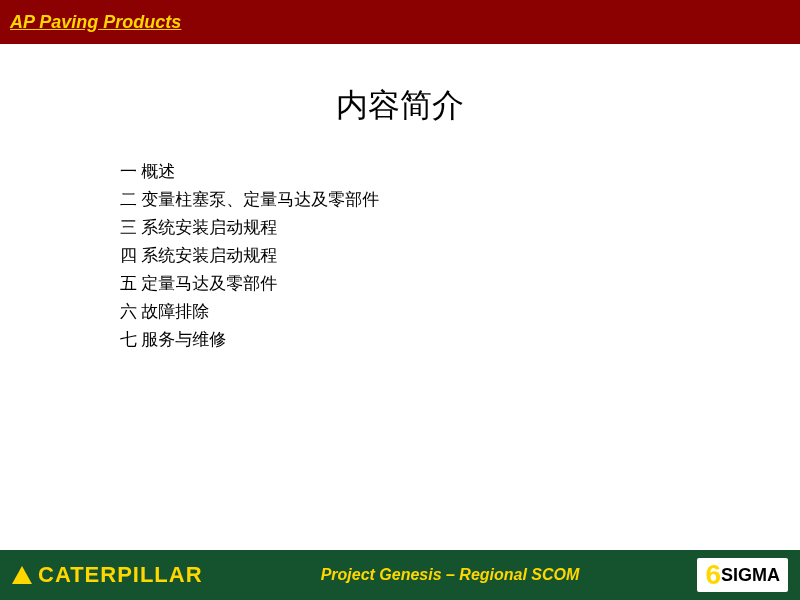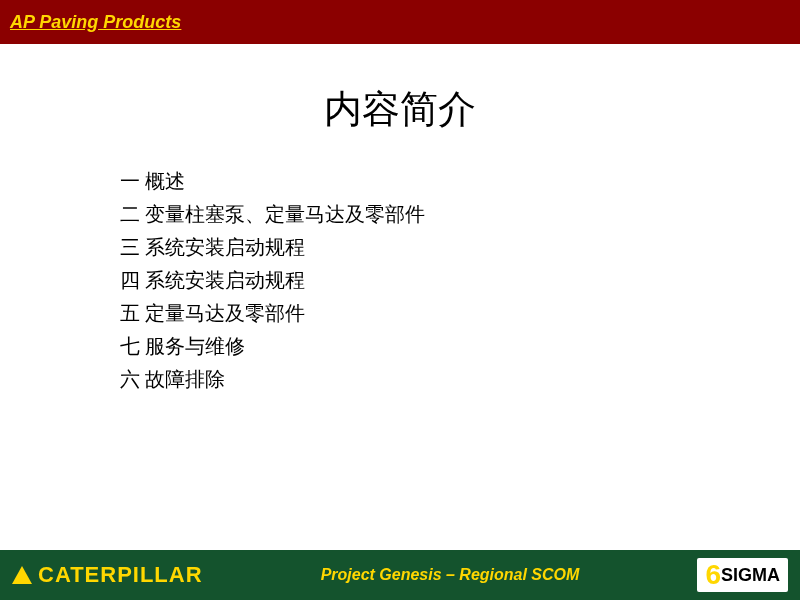--- a/index.html
+++ b/index.html
@@ -38,35 +38,35 @@
       height: 506px;
       background: #fff;
       display: flex;
       flex-direction: column;
       align-items: center;
       justify-content: flex-start;
       padding-top: 40px;
     }
 
     #slide-title {
-      font-size: 38px;
+      font-size: 32px;
       font-weight: normal;
       color: #000;
       margin-bottom: 30px;
       font-family: 'SimHei', 'STHeiti', sans-serif;
     }
 
     #content-list {
       list-style: none;
       width: 600px;
       margin-left: 40px;
     }
 
     #content-list li {
-      font-size: 20px;
+      font-size: 17px;
       color: #000;
       line-height: 1.65;
       font-family: 'SimSun', 'STSong', serif;
     }
 
     
     #footer {
       position: absolute;
       bottom: 0;
       width: 800px;
@@ -146,22 +146,22 @@
 
 <div id="main">
   <div id="slide-title">内容简介</div>
   <ul id="content-list">
 
   <li>一 概述</li>
       <li>二 变量柱塞泵、定量马达及零部件</li>
       <li>三 系统安装启动规程</li>
       <li>四 系统安装启动规程</li>
       <li>五 定量马达及零部件</li>
+      <li>六 故障排除</li>
       <li>七 服务与维修</li>
-      <li>六 故障排除</li>
     </ul>
 </div>
 
 <div id="footer">
   <div id="caterpillar-logo">
     <span class="cat-triangle"></span>
     <span id="cat-text">CATERPILLAR</span>
   </div>
   <div id="footer-center">Project Genesis – Regional  SCOM</div>
   <div id="sigma-logo">

